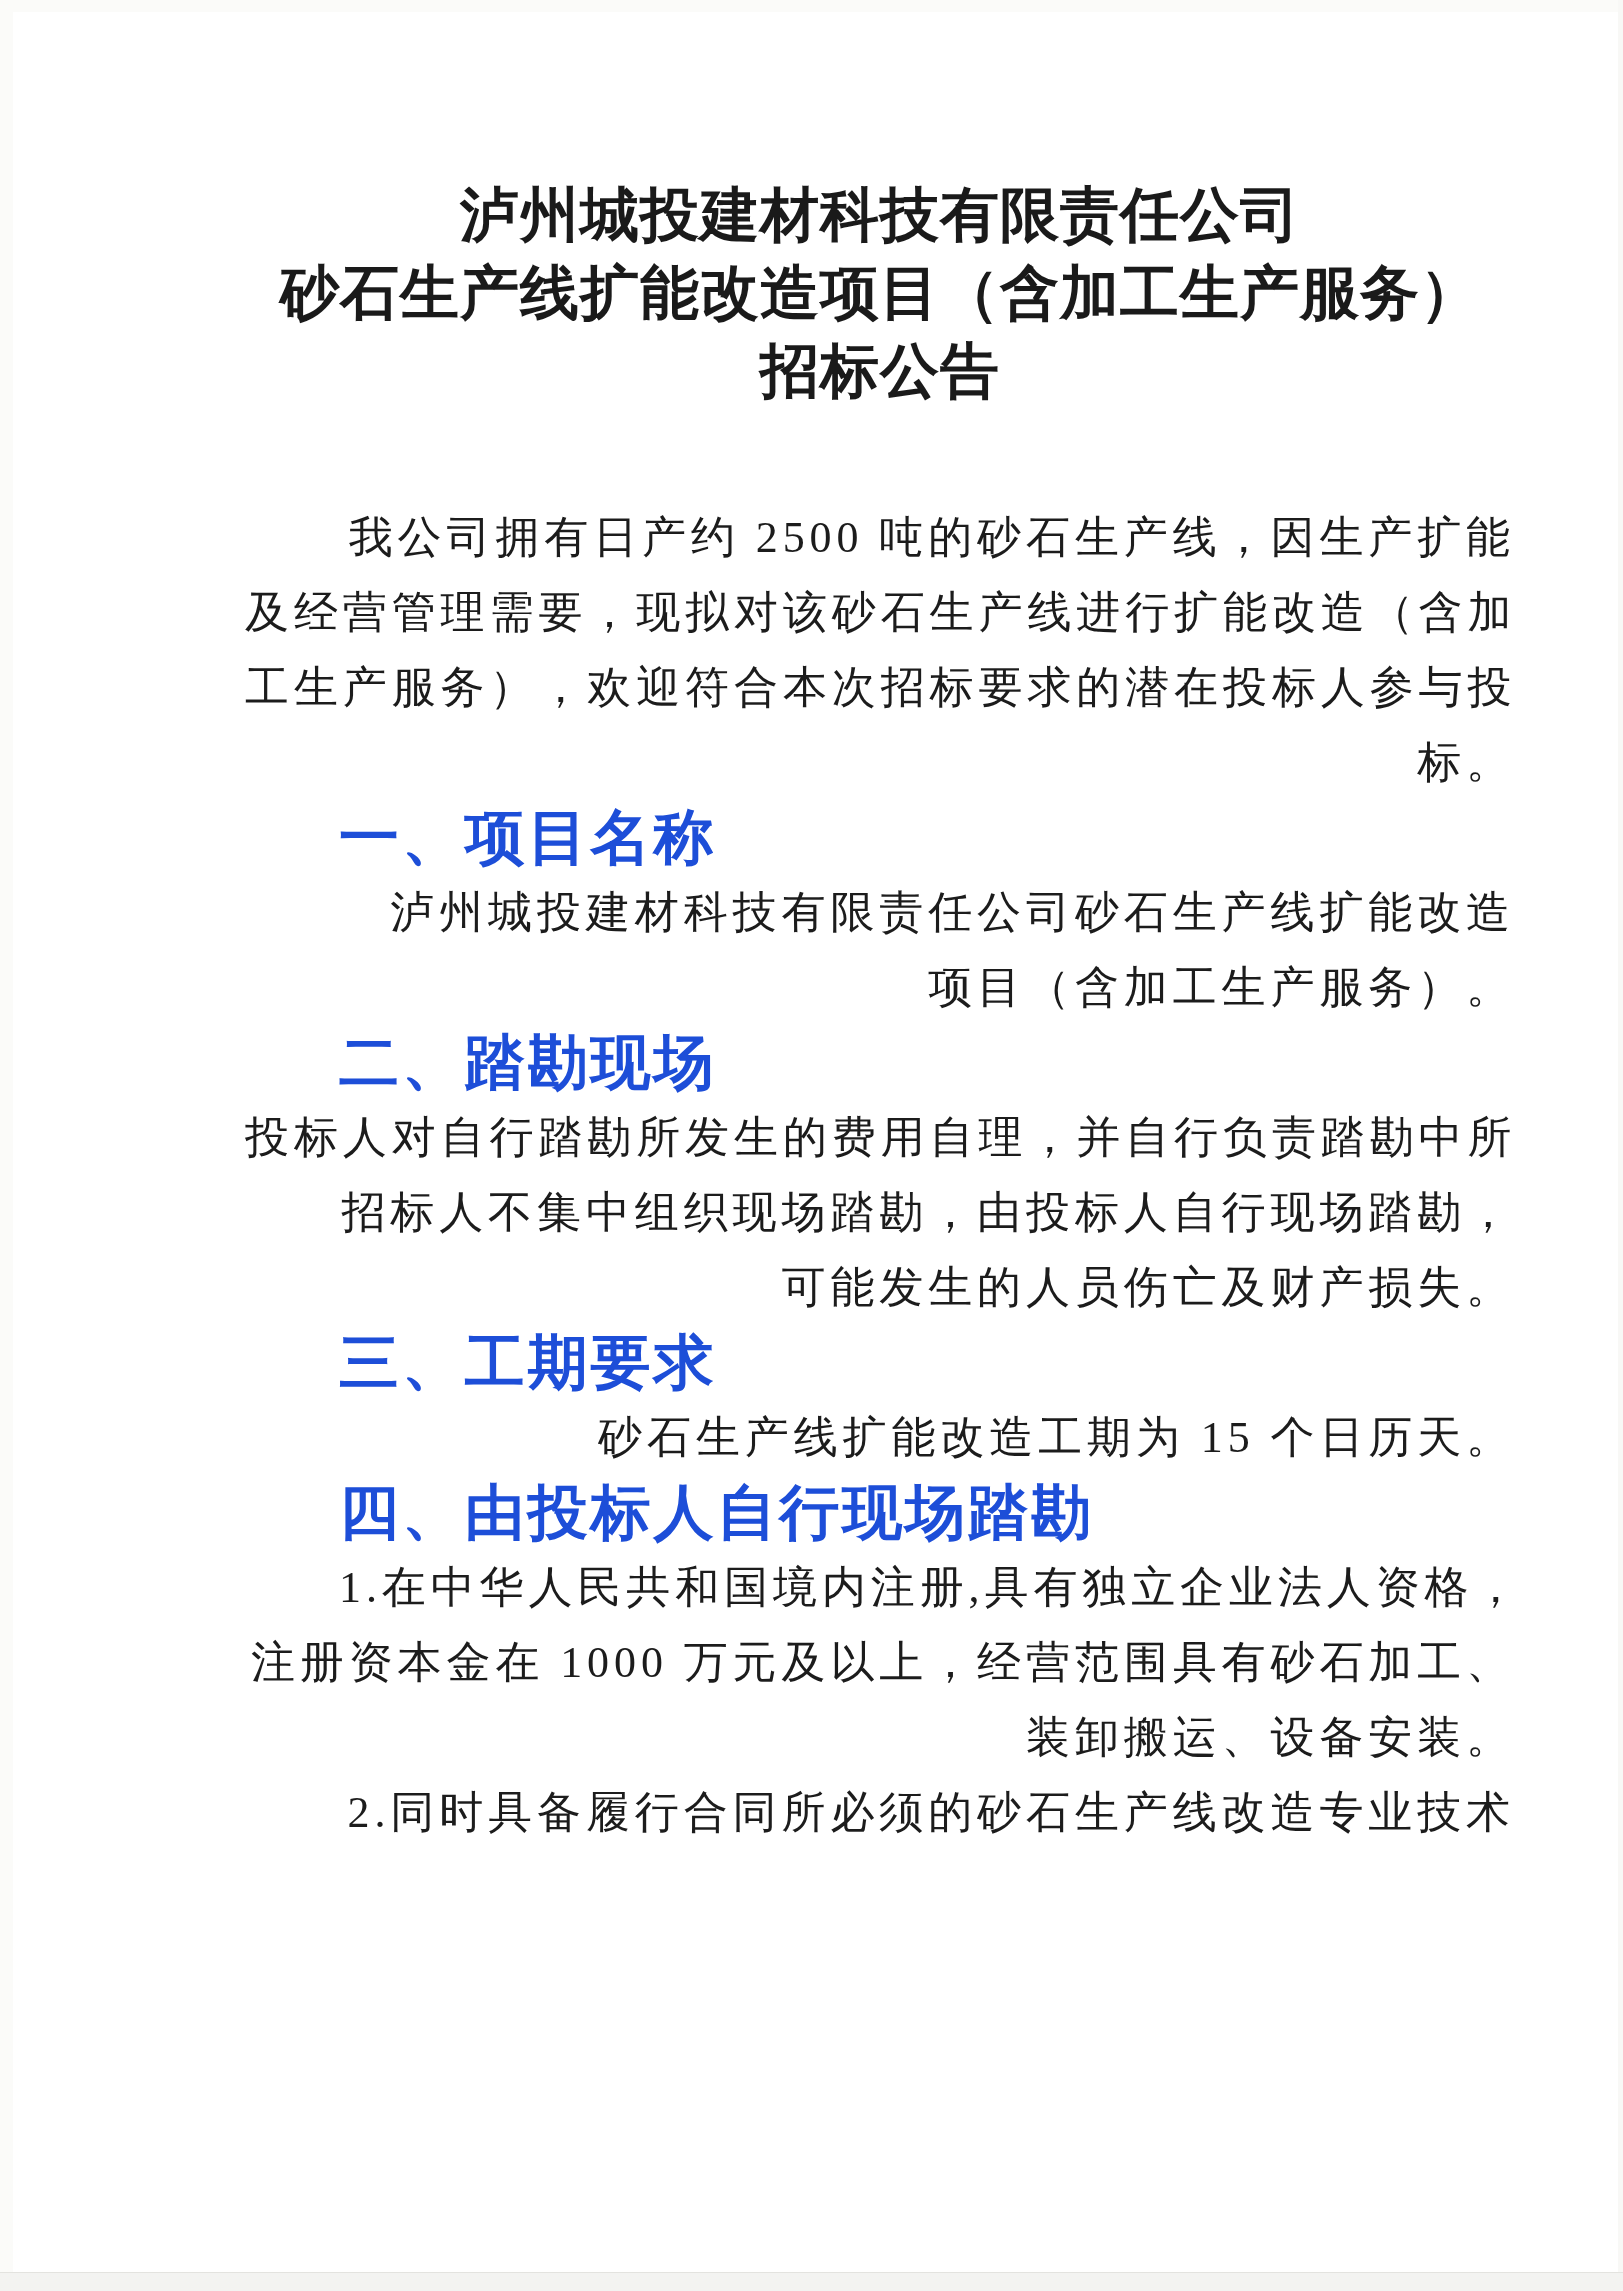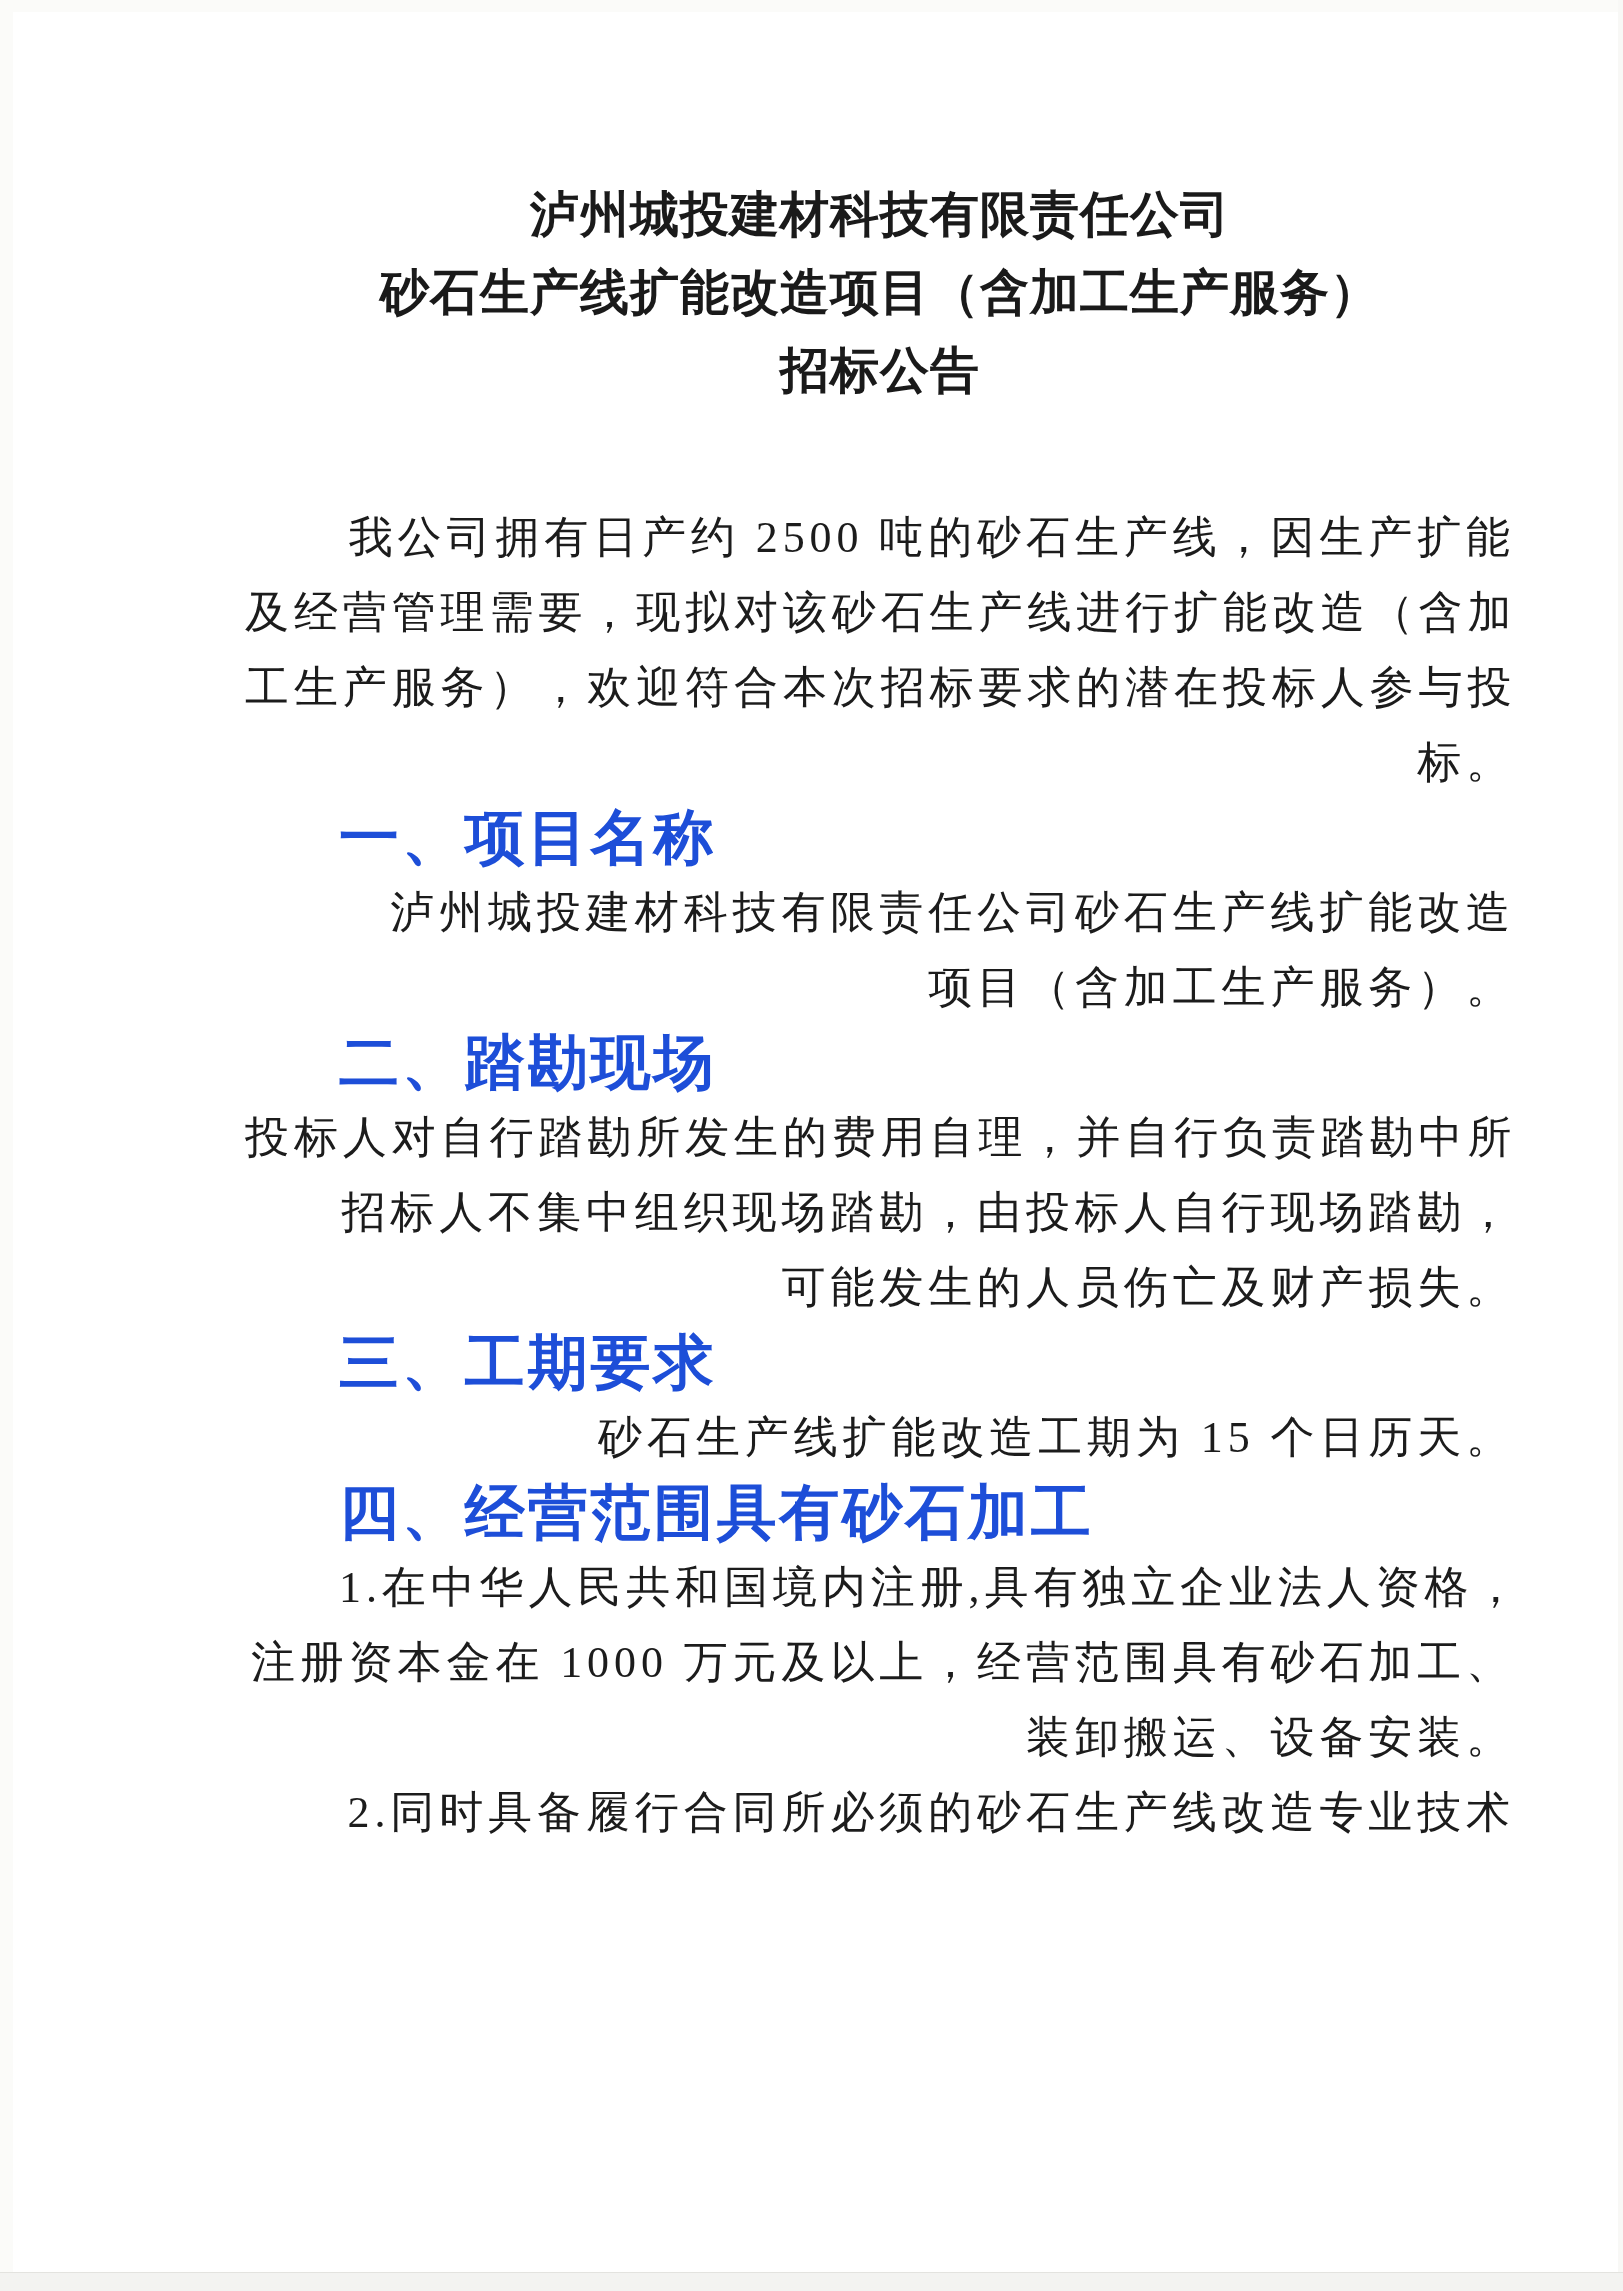--- a/index.html
+++ b/index.html
@@ -27,21 +27,21 @@
     top: 0;
     width: 1270px;
   }
   .title-block {
     margin-top: 176px;
     text-align: center;
   }
   .title-line {
     font-family: "Liberation Serif", "DejaVu Serif", serif;
     font-weight: 700;
-    font-size: 49px;
+    font-size: 59px;
     line-height: 78px;
     letter-spacing: 1px;
     color: #1a1a1a;
     white-space: nowrap;
   }
   .body-block {
     margin-top: 90px;
   }
   .line {
     font-family: "Liberation Serif", "DejaVu Serif", serif;
@@ -86,21 +86,21 @@
         <div class="line">标。</div>
         <div class="heading">一、项目名称</div>
         <div class="line indent">泸州城投建材科技有限责任公司砂石生产线扩能改造</div>
         <div class="line">项目（含加工生产服务）。</div>
         <div class="heading">二、踏勘现场</div>
         <div class="line">投标人对自行踏勘所发生的费用自理，并自行负责踏勘中所</div>
         <div class="line indent">招标人不集中组织现场踏勘，由投标人自行现场踏勘，</div>
         <div class="line">可能发生的人员伤亡及财产损失。</div>
         <div class="heading">三、工期要求</div>
         <div class="line indent">砂石生产线扩能改造工期为 15 个日历天。</div>
-        <div class="heading">四、经营范围具有砂石加工</div>
+        <div class="heading">四、由投标人自行现场踏勘</div>
         <div class="line indent">1.在中华人民共和国境内注册,具有独立企业法人资格，</div>
         <div class="line">注册资本金在 1000 万元及以上，经营范围具有砂石加工、</div>
         <div class="line">装卸搬运、设备安装。</div>
         <div class="line indent">2.同时具备履行合同所必须的砂石生产线改造专业技术</div>
       </div>
   </div>
 </div>
 
 
 </body></html>

